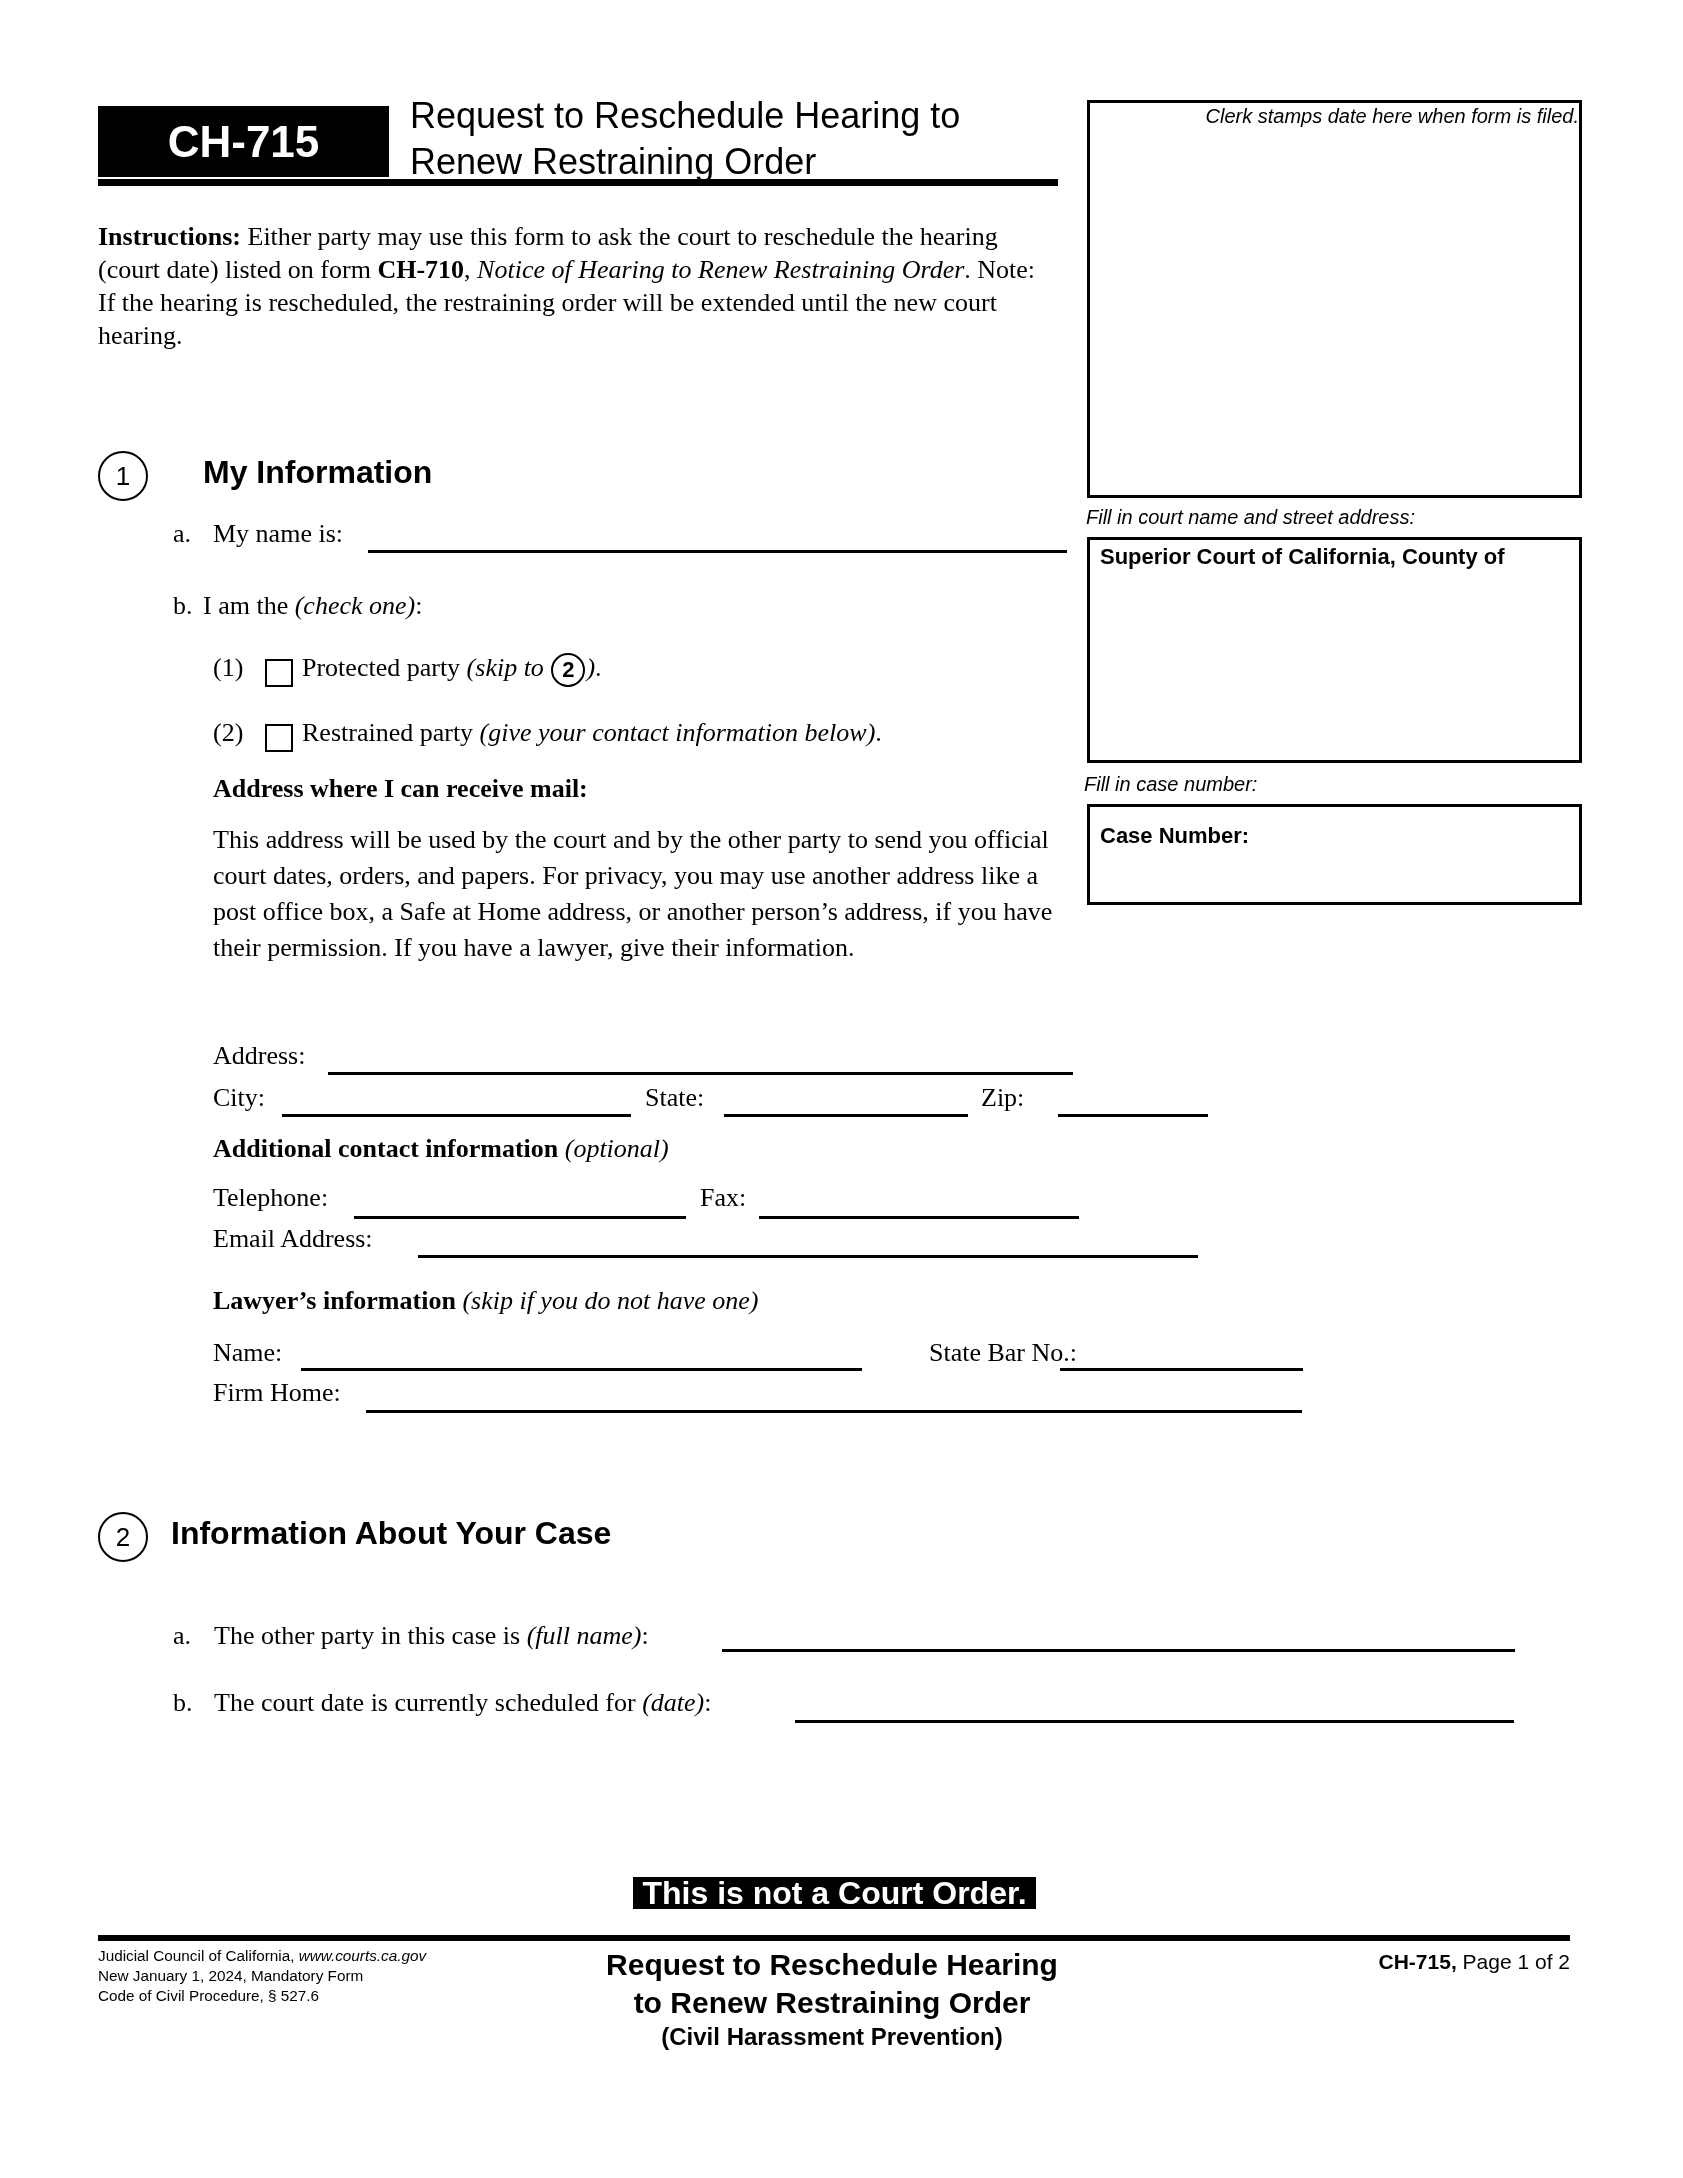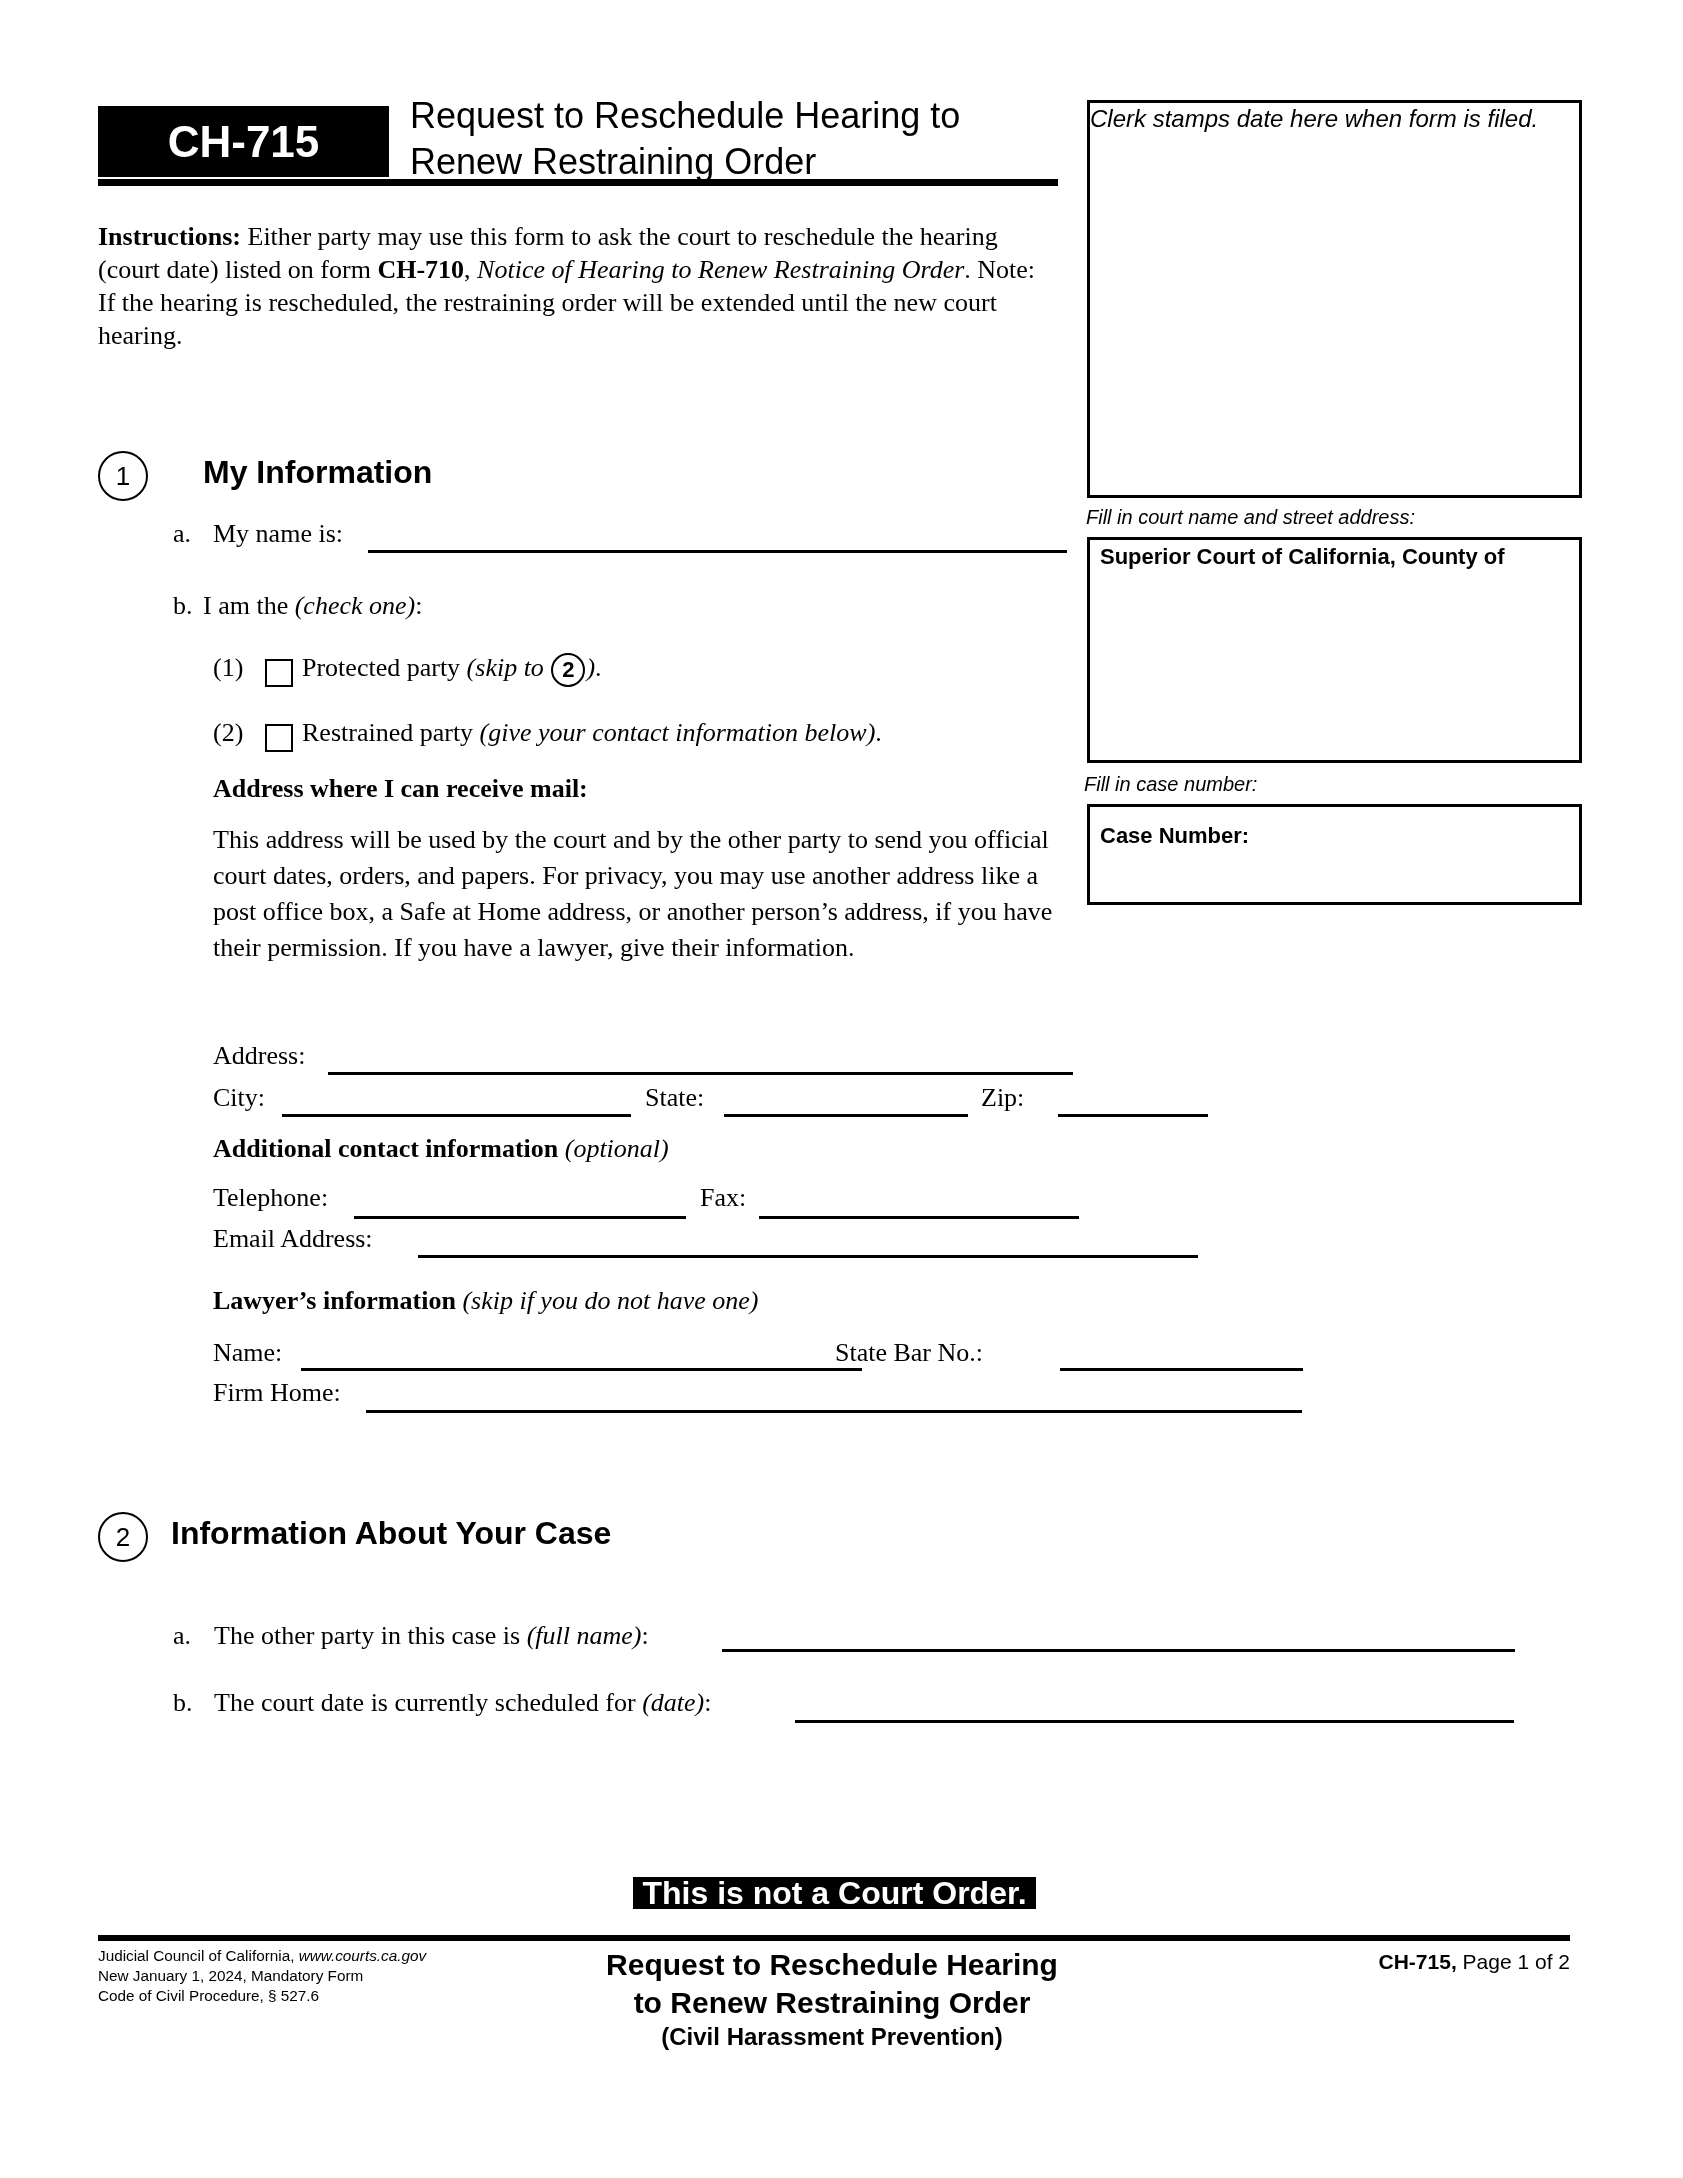--- a/index.html
+++ b/index.html
@@ -4,21 +4,21 @@
 <style>
   html,body{margin:0;padding:0;background:#fff;}
   body{width:1683px;height:2178px;position:relative;overflow:hidden;color:#000;font-family:"Liberation Serif",serif;}
   .abs{position:absolute;}
   .sans{font-family:"Liberation Sans",sans-serif;}
   .form-id{left:98px;top:106px;width:291px;height:71px;background:#000;color:#fff;font-weight:bold;font-size:44px;display:flex;align-items:center;justify-content:center;}
   .title{left:410px;top:93px;font-size:36px;font-weight:normal;line-height:46px;}
   .title-rule{left:98px;top:179px;width:960px;height:7px;background:#000;}
   .instr{left:98px;top:220px;width:960px;font-size:26px;line-height:33px;}
   .clerk-box{left:1087px;top:100px;width:489px;height:392px;border:3px solid #000;}
-  .clerk-label{width:100%;text-align:left;font-style:italic;font-size:24px;margin-top:2px;}
+  .clerk-label{width:100%;text-align:right;font-style:italic;font-size:20px;margin-top:2px;}
   .small-label{font-style:italic;font-size:20px;}
   .court-box{left:1087px;top:537px;width:489px;height:220px;border:3px solid #000;}
   .box-title{font-weight:bold;font-size:22px;margin:4px 0 0 10px;}
   .case-box{left:1087px;top:804px;width:489px;height:95px;border:3px solid #000;}
   .sec-circle{width:46px;height:46px;border:2px solid #000;border-radius:50%;display:flex;align-items:center;justify-content:center;font-size:26px;}
   .sec-head{font-size:32px;font-weight:bold;}
   .t{font-size:26px;white-space:nowrap;}
   .line{height:3px;background:#000;}
   .chk{width:24px;height:24px;border:2px solid #000;background:#fff;}
   .mini-circle{display:inline-flex;width:30px;height:30px;border:2px solid #000;border-radius:50%;align-items:center;justify-content:center;font-family:"Liberation Sans",sans-serif;font-weight:bold;font-style:normal;font-size:22px;vertical-align:middle;margin:0 1px;}
@@ -93,21 +93,21 @@
 <div class="abs t" style="left:700px;top:1183px;">Fax:</div>
 <div class="abs line" style="left:759px;top:1216px;width:320px;"></div>
 
 <div class="abs t" style="left:213px;top:1224px;">Email Address:</div>
 <div class="abs line" style="left:418px;top:1255px;width:780px;"></div>
 
 <div class="abs t" style="left:213px;top:1286px;"><b>Lawyer’s information </b><i>(skip if you do not have one)</i></div>
 
 <div class="abs t" style="left:213px;top:1338px;">Name:</div>
 <div class="abs line" style="left:301px;top:1368px;width:561px;"></div>
-<div class="abs t" style="left:835px;top:1338px;">State Bar No.:</div>
+<div class="abs t" style="left:929px;top:1338px;">State Bar No.:</div>
 <div class="abs line" style="left:1060px;top:1368px;width:243px;"></div>
 
 <div class="abs t" style="left:213px;top:1378px;">Firm Home:</div>
 <div class="abs line" style="left:366px;top:1410px;width:936px;"></div>
 
 <div class="abs sec-circle sans" style="left:98px;top:1512px;">2</div>
 <div class="abs sec-head sans" style="left:171px;top:1515px;">Information About Your Case</div>
 
 <div class="abs t" style="left:173px;top:1621px;">a.</div>
 <div class="abs t" style="left:214px;top:1621px;"><span>The other party in this case is </span><i>(full name)</i><span>:</span></div>

